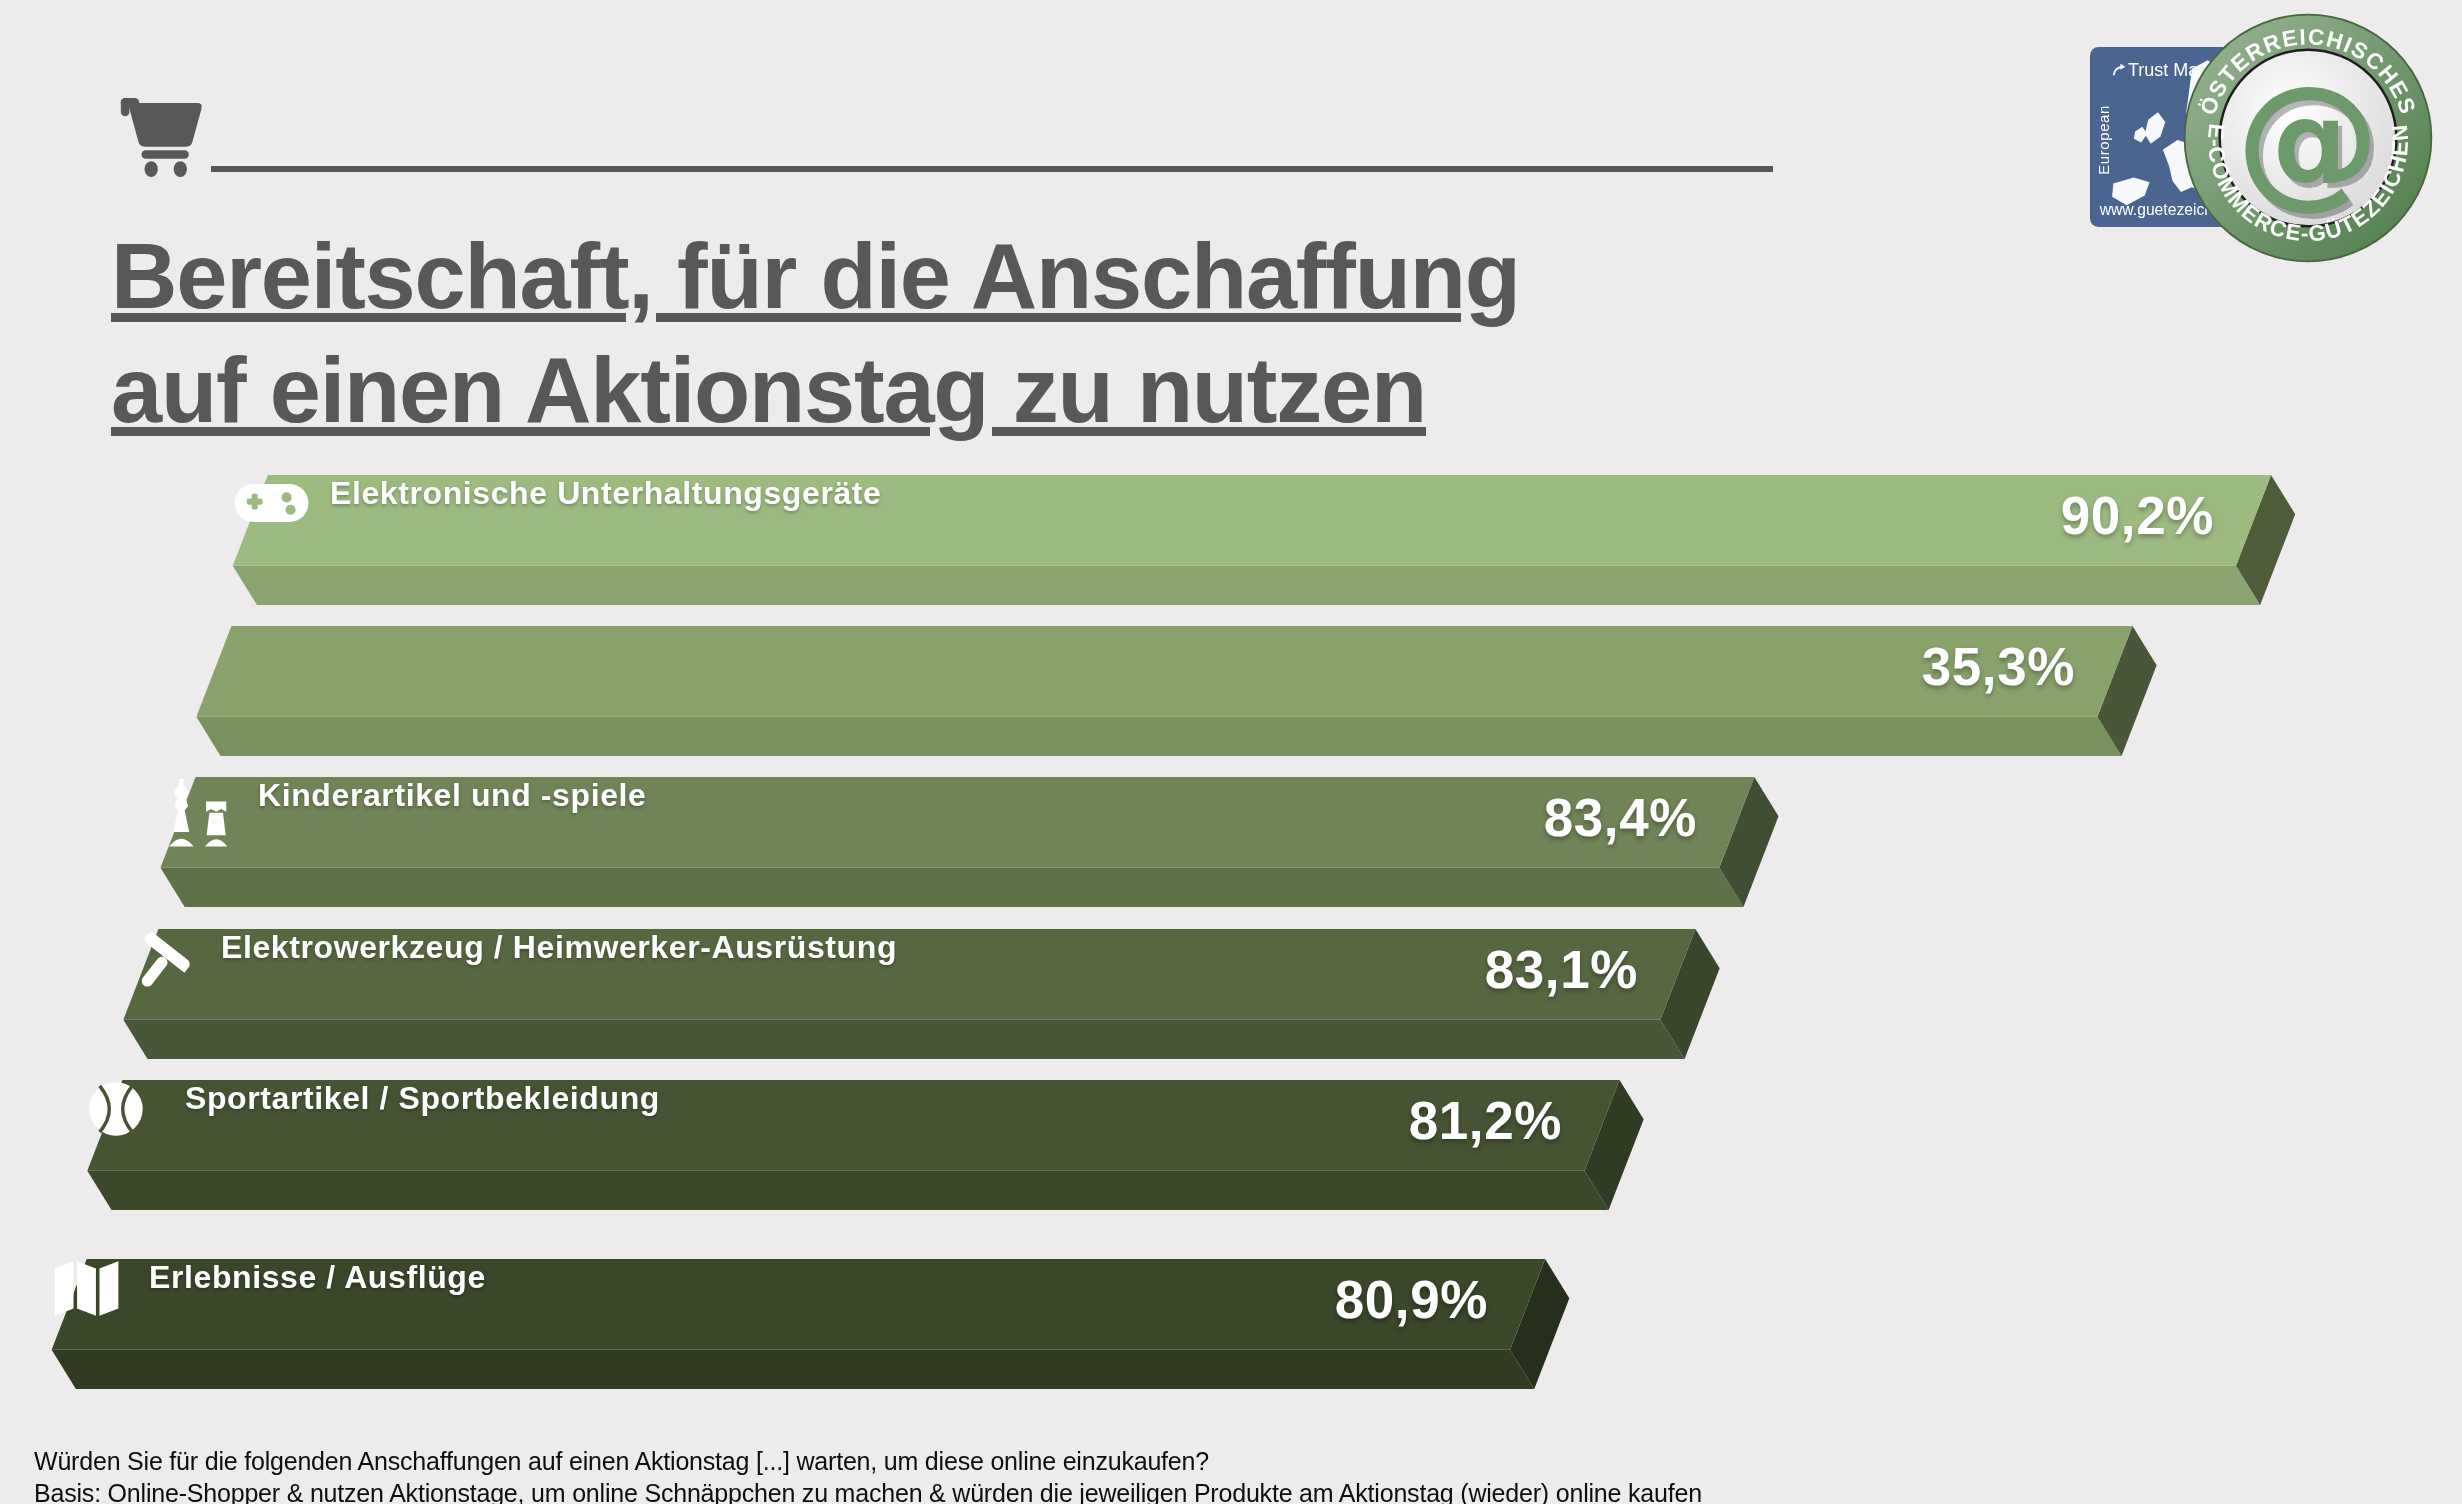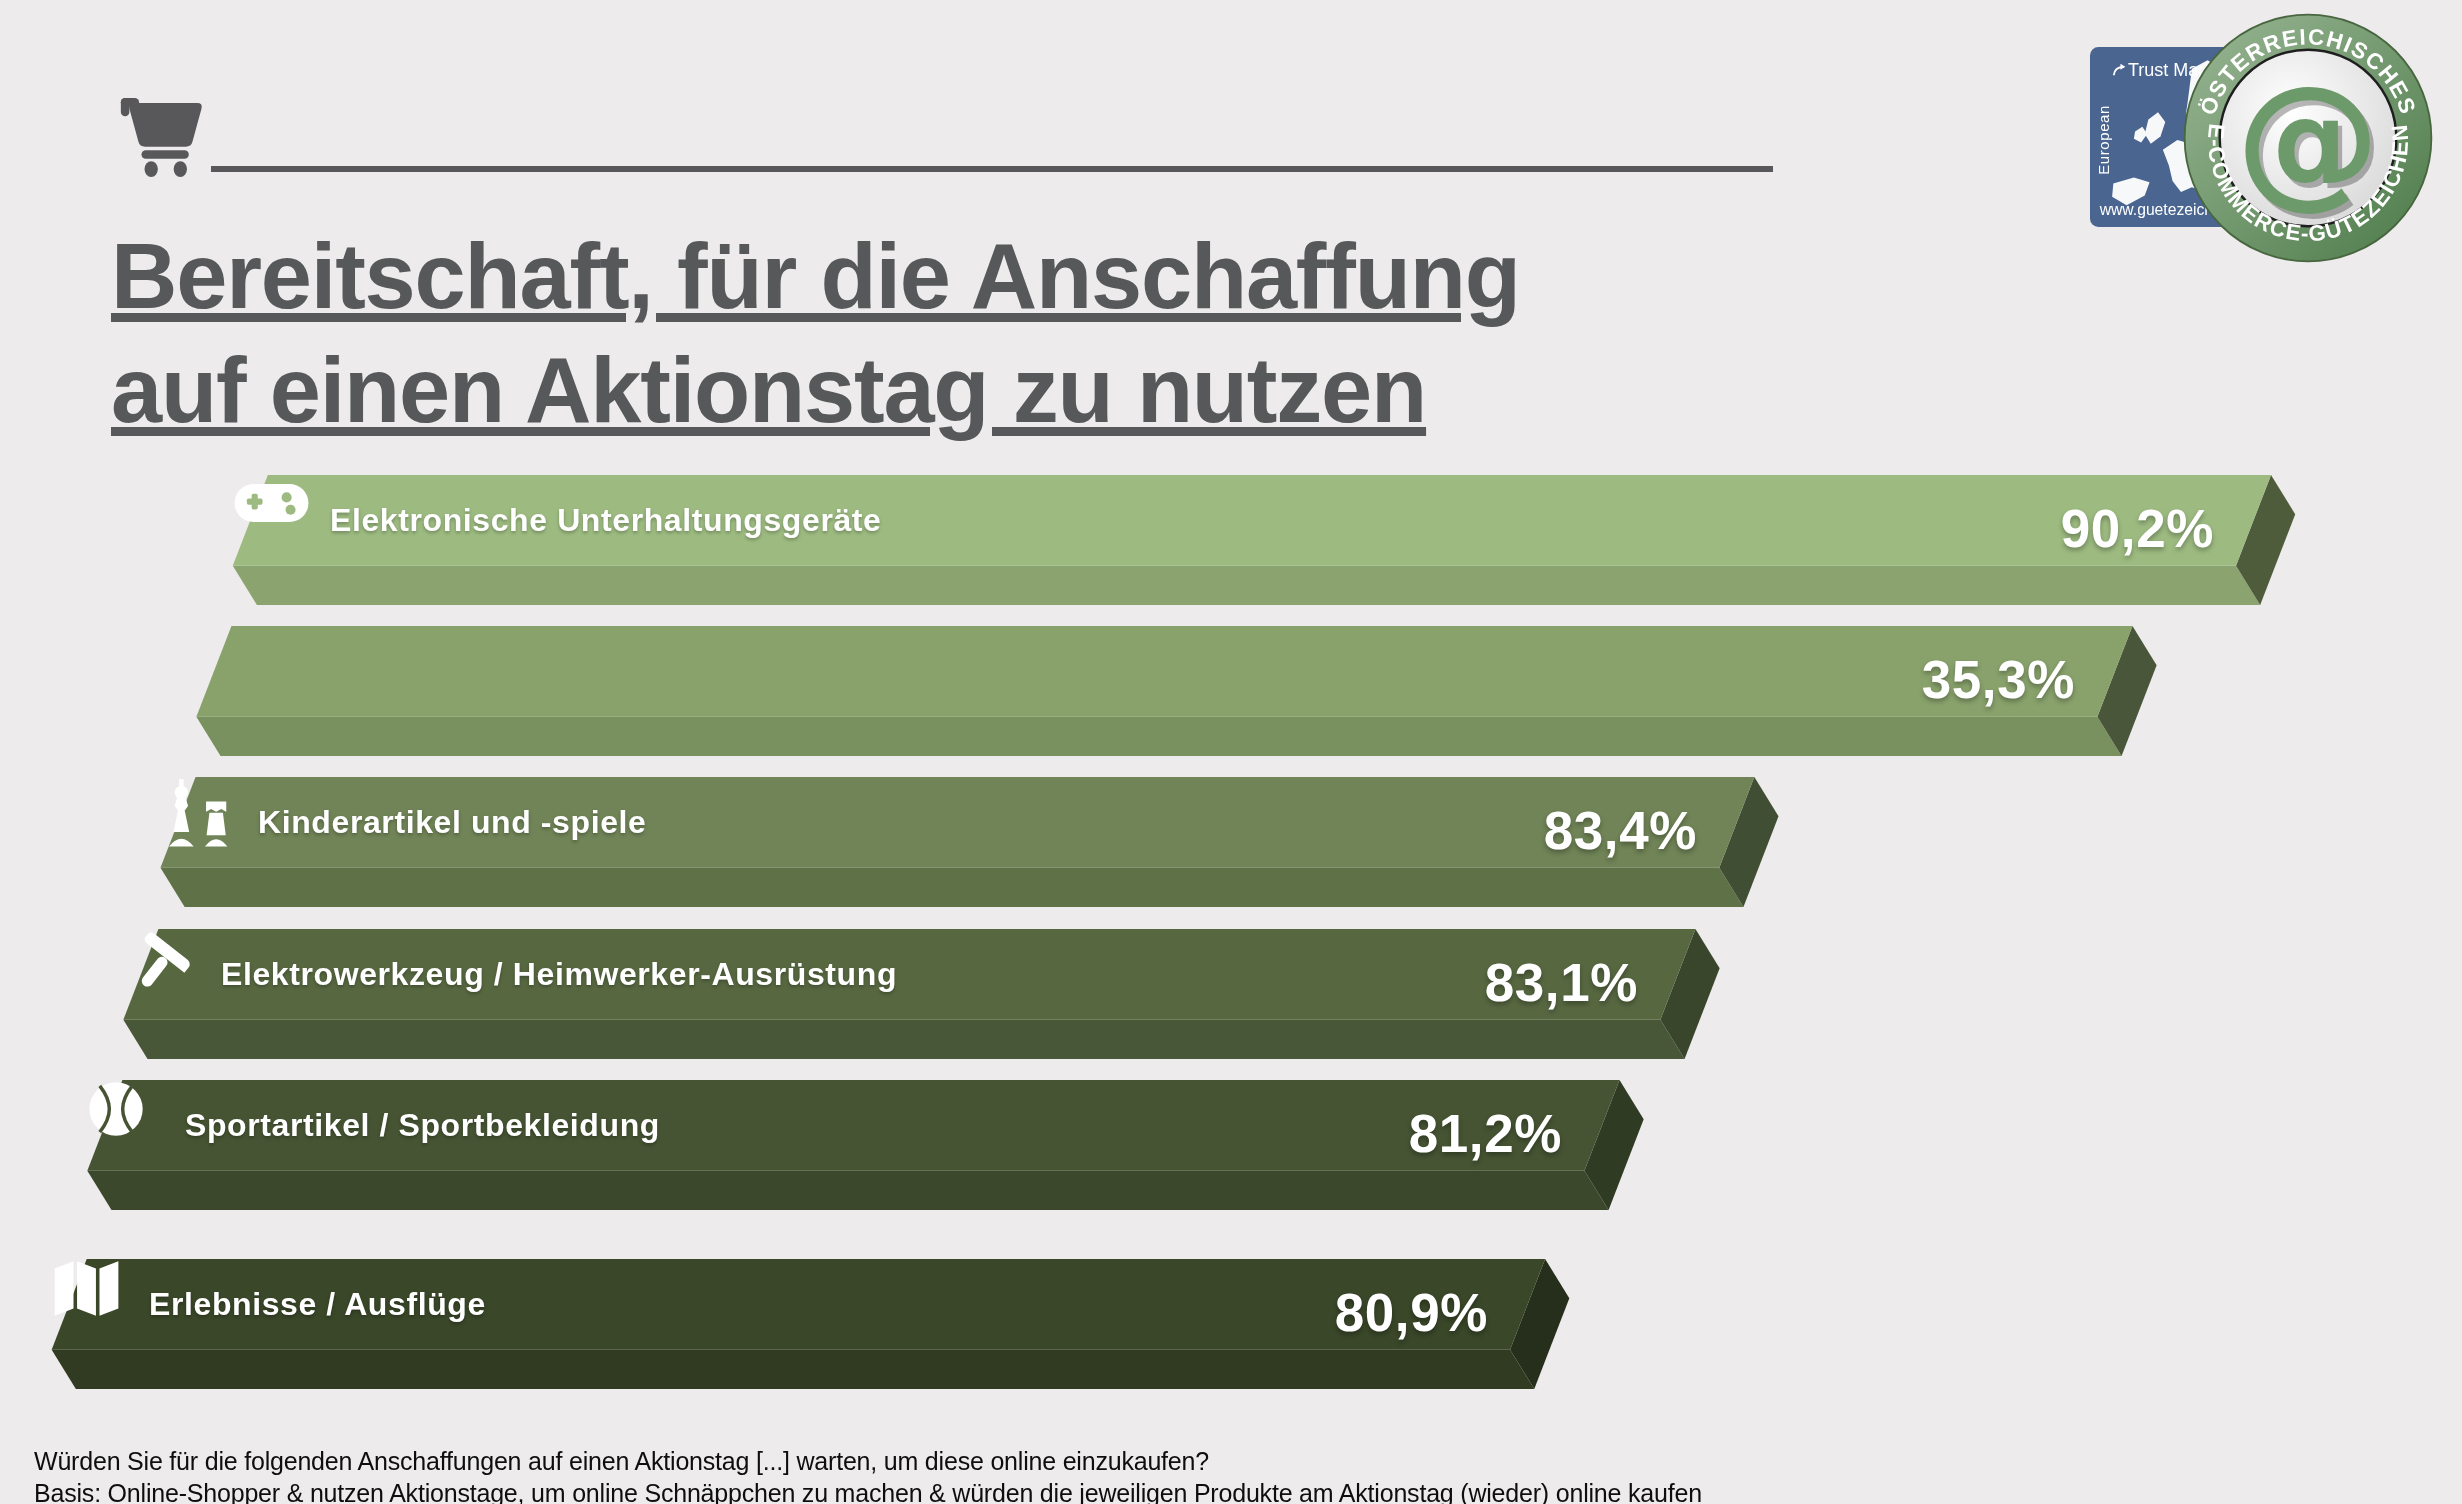--- a/index.html
+++ b/index.html
@@ -9,26 +9,26 @@
   
   #cart{position:absolute;left:116px;top:92px;}
   #rule{position:absolute;left:211px;top:166px;width:1562px;height:6px;background:#58585A;}
   #title{position:absolute;left:111px;top:219px;font-size:92px;line-height:114px;
          font-weight:bold;color:#57585A;letter-spacing:-1.2px;white-space:nowrap;}
 
   
   #bars-layer{position:absolute;left:0;top:0;width:2462px;height:1504px;}
   .bar3d{position:absolute;}
   .bar3d svg{position:absolute;left:0;top:0;}
-  .bar-content{position:absolute;left:0;top:0;height:91px;display:flex;align-items:center;
+  .bar-content{position:absolute;left:0;top:0;height:91px;display:flex;
                padding-left:74px;box-sizing:border-box;gap:24px;}
   .bar-icon{display:flex;align-items:center;flex:0 0 auto;}
   .bar-label{font-size:32px;font-weight:bold;color:#ffffff;letter-spacing:0.6px;white-space:nowrap;
              text-shadow:0 2.4px 3.6px rgba(0,0,0,.28);}
-  .bar-pct{position:absolute;top:13px;height:80px;display:flex;align-items:center;
+  .bar-pct{position:absolute;top:0;height:80px;display:flex;align-items:center;
            font-size:53px;font-weight:bold;color:#ffffff;letter-spacing:0.6px;
            text-shadow:0 3px 4.8px rgba(0,0,0,.3);}
 
   
   #footnotes{position:absolute;left:34px;top:1445px;font-size:25px;line-height:32px;color:#0E0E0E;
              letter-spacing:-0.2px;white-space:nowrap;}
 
   
   #trustmark{position:absolute;left:2090px;top:47px;width:188px;height:180px;border-radius:8.5px;}
   #trustmark .tm-bg{position:absolute;inset:0;border-radius:8.5px;}

